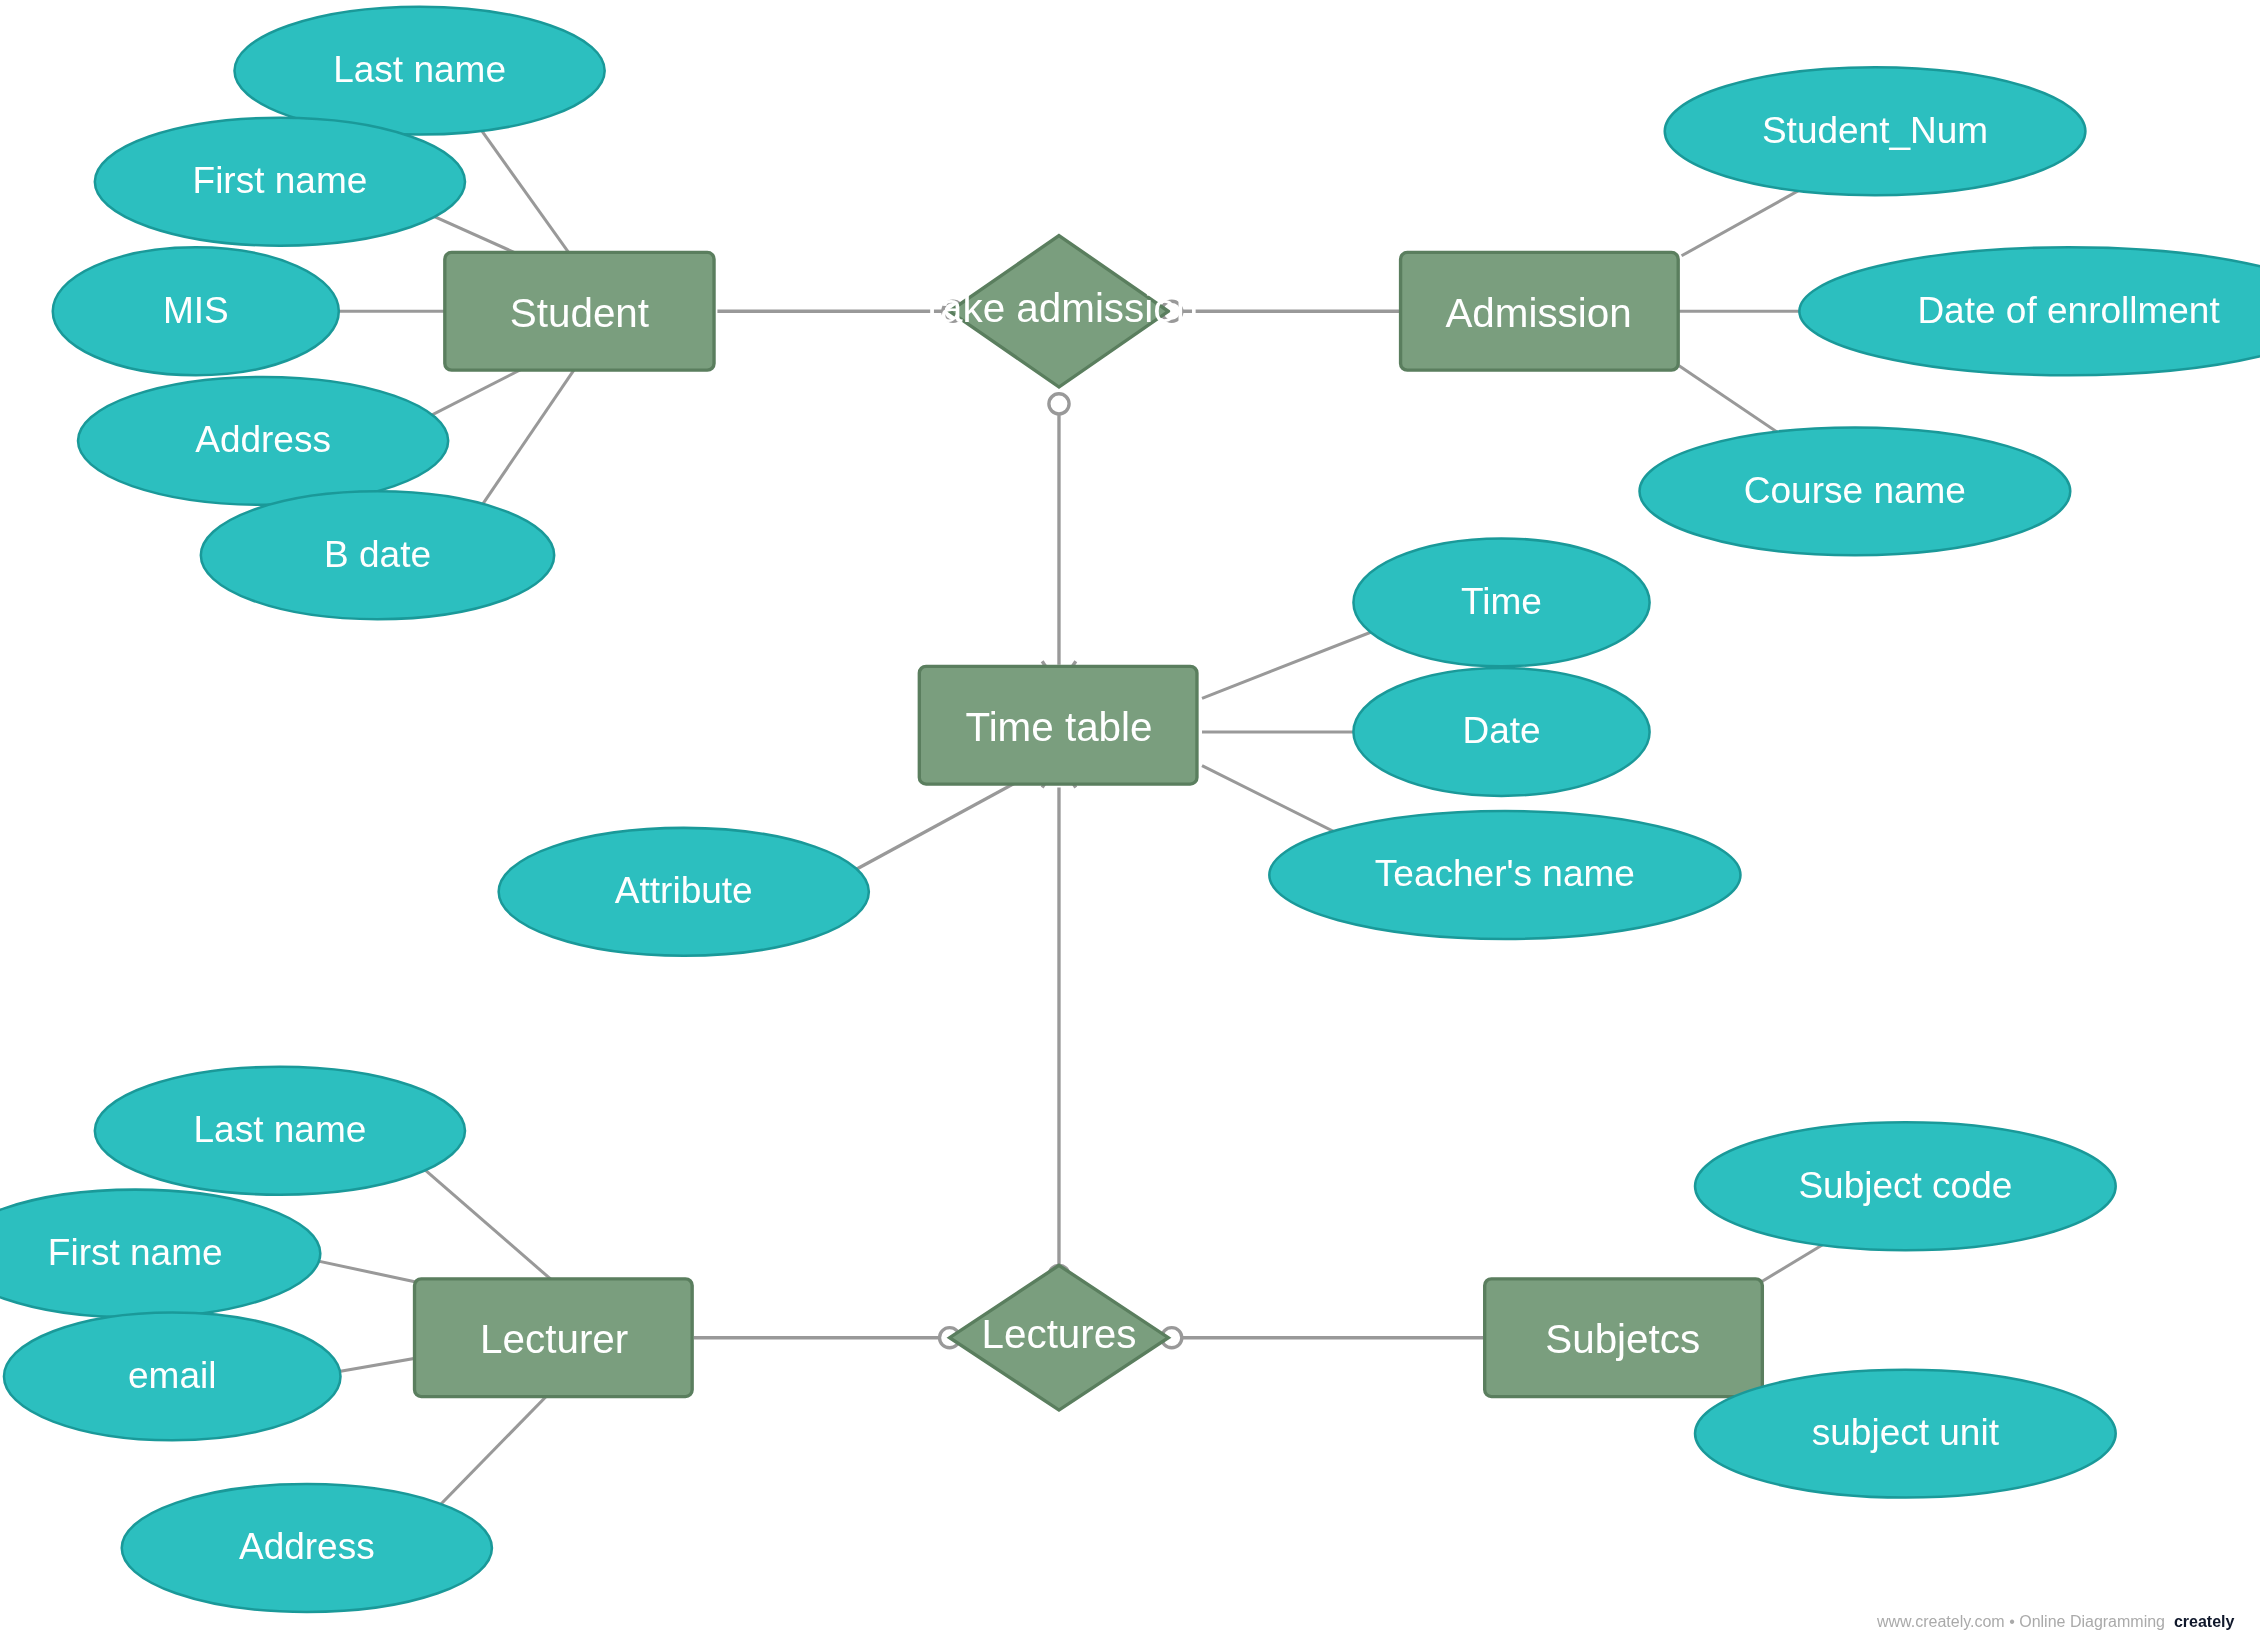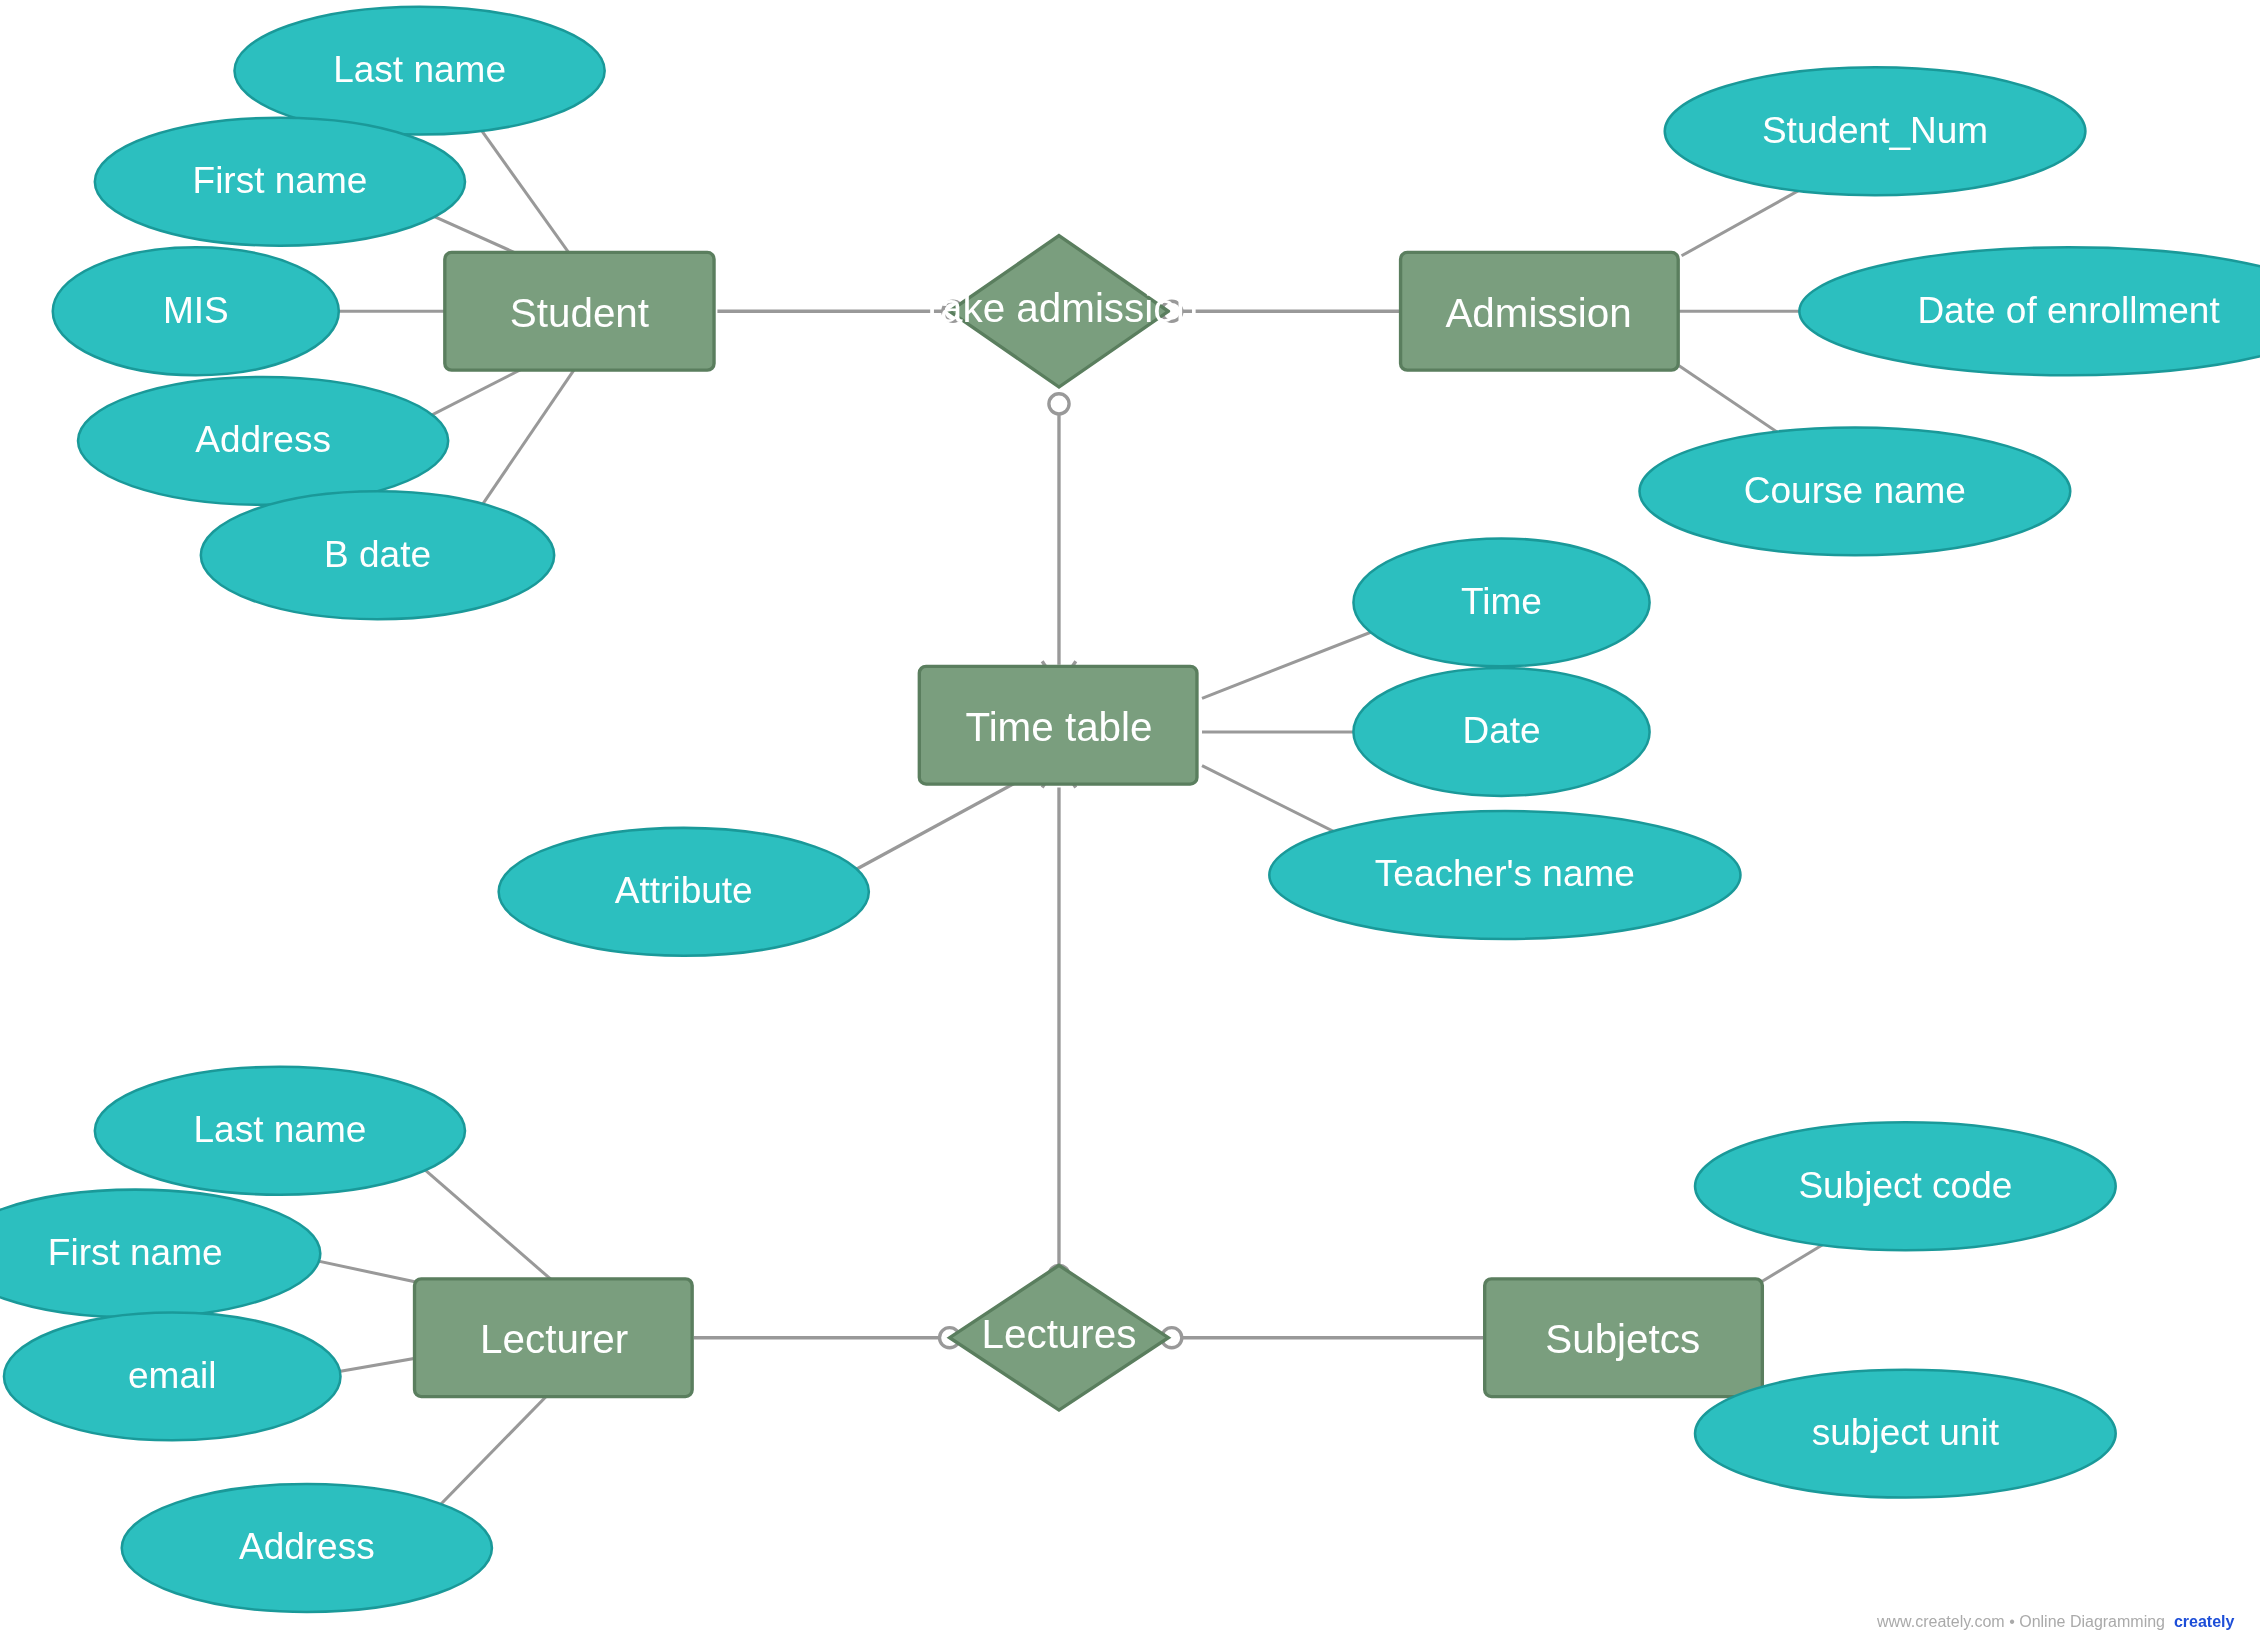--- a/index.html
+++ b/index.html
@@ -33,21 +33,21 @@
     }
     .watermark {
       position: absolute;
       bottom: 17.7px;
       right: 26.6px;
       font-size: 16px;
       color: #aaa;
       font-family: Arial, sans-serif;
     }
     .watermark span {
-      color: #1d4ed8;
+      color: #0f172a;
       font-weight: bold;
     }
   </style>
 </head>
 <body>
 
 <svg id="diagram" viewBox="0 0 1275 980">
   <defs>
     <marker id="tick" markerWidth="8" markerHeight="10" refX="4" refY="5" orient="auto">
       <line x1="4" y1="0" x2="4" y2="10" stroke="#999" stroke-width="1.5"></line>

